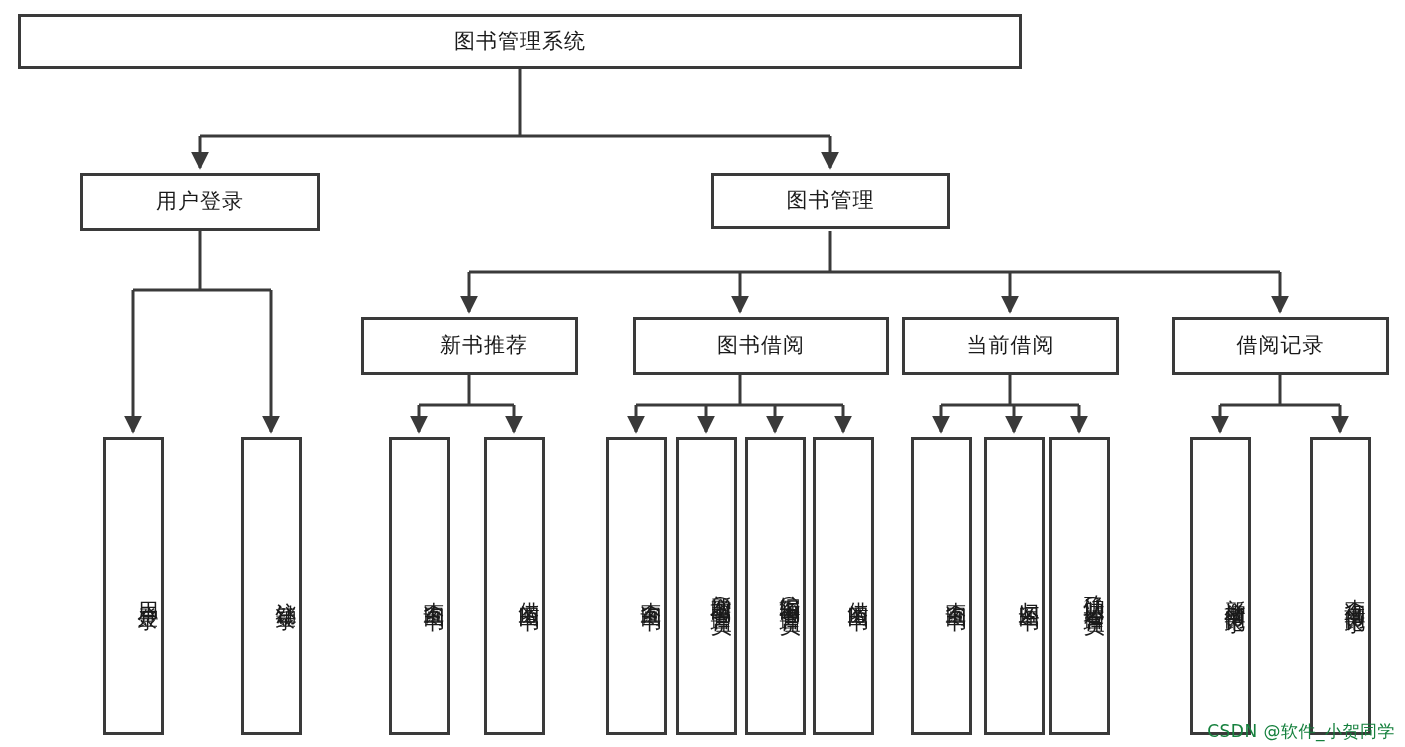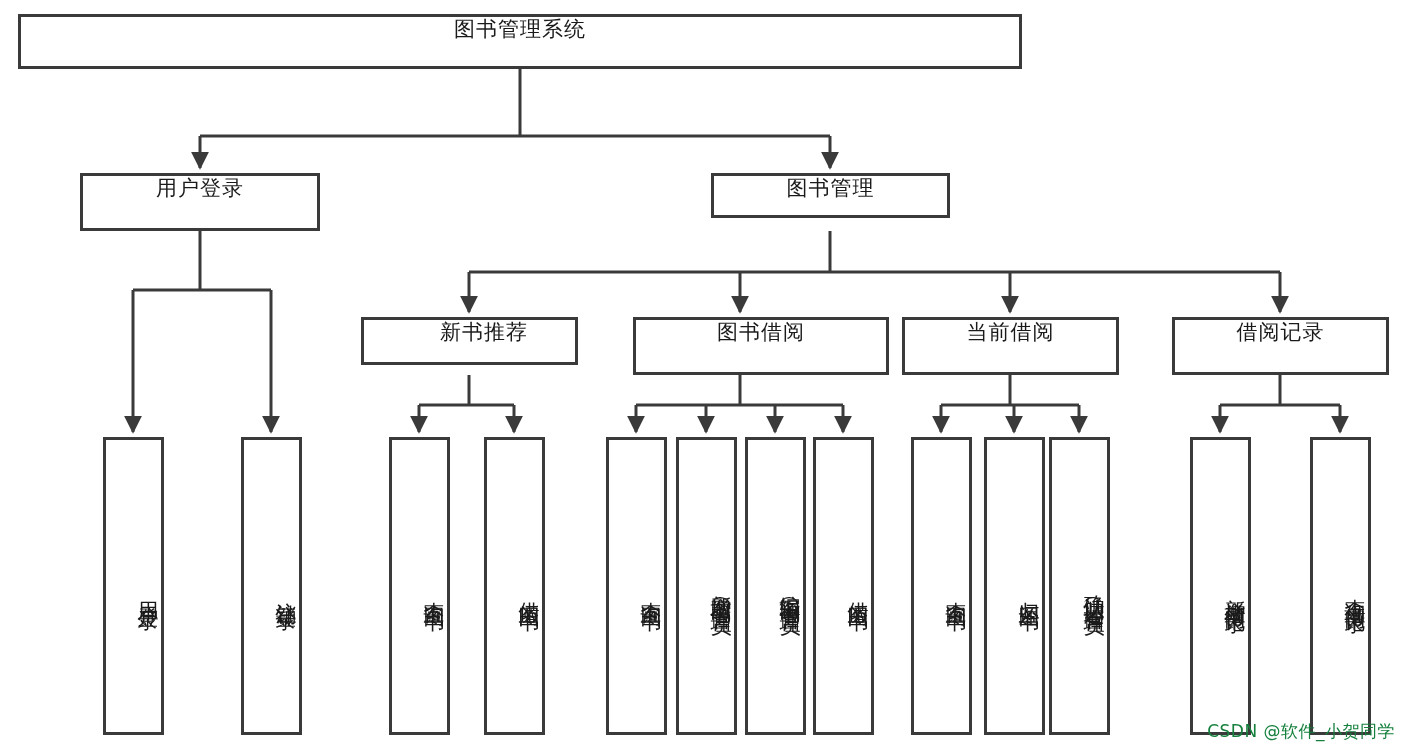--- a/index.html
+++ b/index.html
@@ -16,21 +16,21 @@
     height: 747px;
     background: #ffffff;
     overflow: hidden;
   }
   .node {
     position: absolute;
     box-sizing: border-box;
     border: 3px solid #3a3a3a;
     background: #ffffff;
     display: flex;
-    align-items: flex-start;
+    align-items: center;
     justify-content: center;
     color: #1a1a1a;
     text-align: center;
   }
   .node.horiz {
     font-size: 21px;
     letter-spacing: 1px;
     line-height: 1.2;
   }
   .node.vert {
@@ -123,25 +123,25 @@
     </g>
   </svg>
 
   <div class="node horiz" style="left: 18px; top: 14px; width: 1004px; height: 55px;">
     <span>图书管理系统</span>
   </div>
 
   <div class="node horiz" style="left: 80px; top: 173px; width: 240px; height: 58px;">
     <span>用户登录</span>
   </div>
-  <div class="node horiz" style="left: 711px; top: 173px; width: 239px; height: 45px;">
+  <div class="node horiz" style="left: 711px; top: 173px; width: 239px; height: 56px;">
     <span>图书管理</span>
   </div>
 
-  <div class="node horiz" style="left: 361px; top: 317px; width: 217px; height: 48px; padding-left: 29px;">
+  <div class="node horiz" style="left: 361px; top: 317px; width: 217px; height: 58px; padding-left: 29px;">
     <span>新书推荐</span>
   </div>
   <div class="node horiz" style="left: 633px; top: 317px; width: 256px; height: 58px;">
     <span>图书借阅</span>
   </div>
   <div class="node horiz" style="left: 902px; top: 317px; width: 217px; height: 58px;">
     <span>当前借阅</span>
   </div>
   <div class="node horiz" style="left: 1172px; top: 317px; width: 217px; height: 58px;">
     <span>借阅记录</span>

